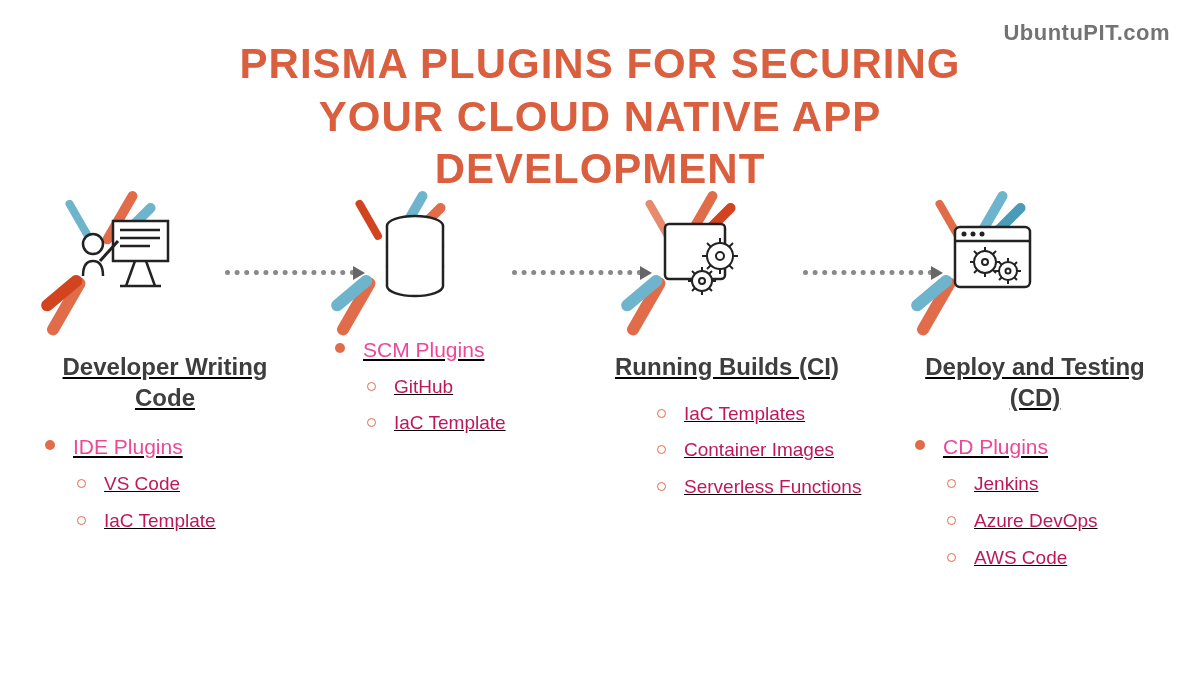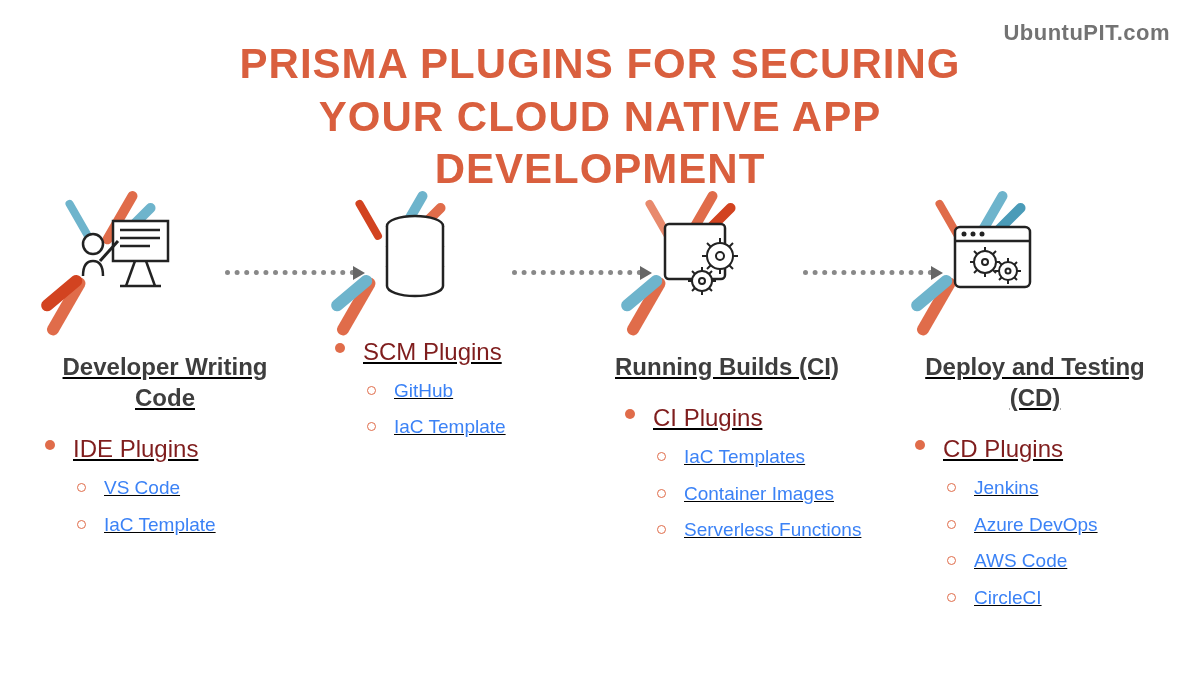--- a/index.html
+++ b/index.html
@@ -127,27 +127,27 @@
       width: 9px;
       height: 9px;
       border-radius: 50%;
       border: 1.5px solid #e06c4a;
       margin-right: 18px;
       margin-top: 7px;
       flex-shrink: 0;
       margin-left: 32px;
     }
     .plugin-label {
-      font-size: 24px;
-      color: #7f1d1d;
+      font-size: 21px;
+      color: #ec4899;
       line-height: 1.3;
     }
     .sub-label {
       font-size: 19px;
-      color: #3b82f6;
+      color: #be185d;
     }
   </style>
 </head>
 <body>
 
 <div class="watermark">UbuntuPIT.com</div>
 
 <h1 class="title">PRISMA PLUGINS FOR SECURING YOUR CLOUD NATIVE APP DEVELOPMENT</h1>
 
 <div class="flow">
@@ -278,24 +278,20 @@
                 <line x1="7" y1="7" x2="10" y2="10"></line>
               <line x1="-7" y1="7" x2="-10" y2="10"></line>
                 <line x1="7" y1="-7" x2="10" y2="-10"></line>
             </g>
           </g>
         </svg>
       </div>
     </div>
     <div class="stage-title">Running Builds (CI)</div>
     <ul class="plugin-list">
-      <li class="plugin-item">
-          <span class="bullet-filled"></span>
-          <span class="plugin-label">CI Plugins</span>
-        </li>
       <li class="plugin-item">
           <span class="bullet-hollow"></span>
           <span class="plugin-label sub-label">IaC Templates</span>
         </li>
       <li class="plugin-item">
           <span class="bullet-hollow"></span>
           <span class="plugin-label sub-label">Container Images</span>
         </li>
       <li class="plugin-item">
           <span class="bullet-hollow"></span>
@@ -362,20 +358,16 @@
           <span class="plugin-label sub-label">Jenkins</span>
         </li>
       <li class="plugin-item">
           <span class="bullet-hollow"></span>
           <span class="plugin-label sub-label">Azure DevOps</span>
         </li>
       <li class="plugin-item">
           <span class="bullet-hollow"></span>
           <span class="plugin-label sub-label">AWS Code</span>
         </li>
-      <li class="plugin-item">
-          <span class="bullet-hollow"></span>
-          <span class="plugin-label sub-label">CircleCI</span>
-        </li>
     </ul>
   </div>
 
 </div>
 
 </body></html>

